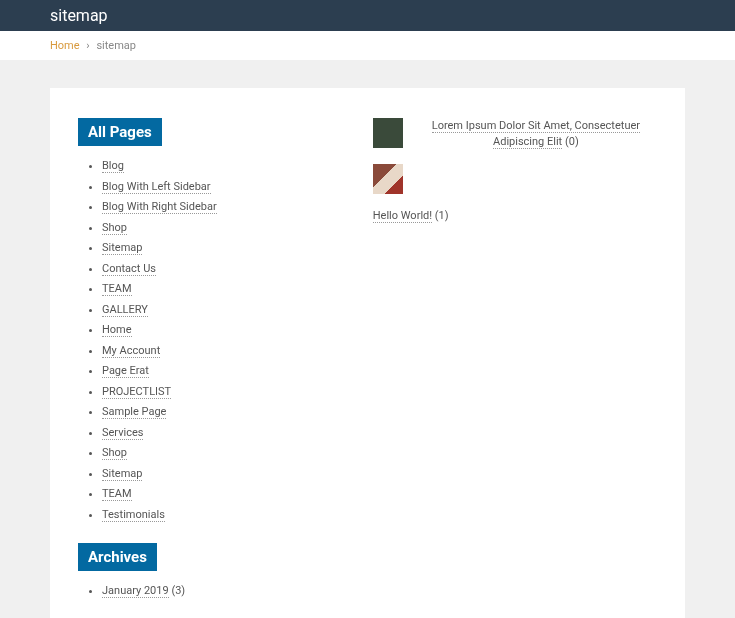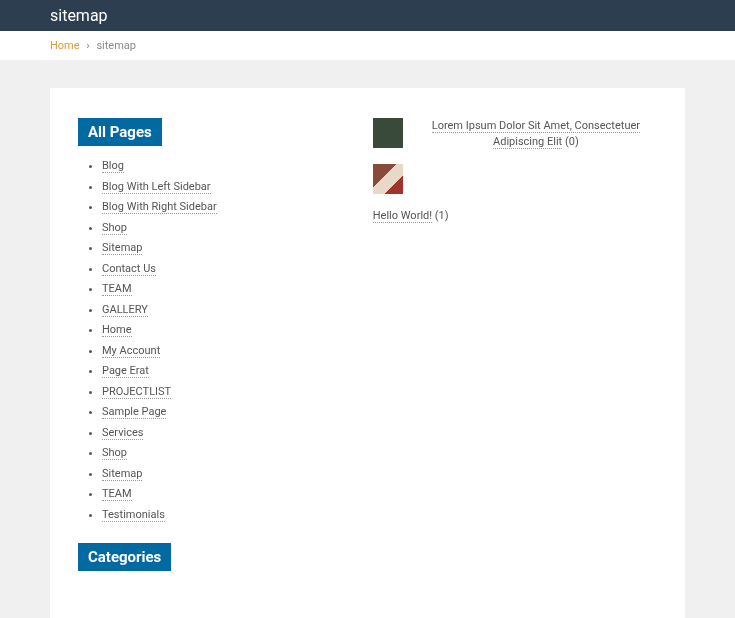--- a/index.html
+++ b/index.html
@@ -125,20 +125,26 @@
           <li><a href="#">PROJECTLIST</a></li>
           <li><a href="#">Sample Page</a></li>
           <li><a href="#">Services</a></li>
           <li><a href="#">Shop</a></li>
           <li><a href="#">Sitemap</a></li>
           <li><a href="#">TEAM</a></li>
           <li><a href="#">Testimonials</a></li>
         </ul>
     </div>
 
+    <div class="section-block">
+      <div class="section-heading">Archives</div>
+      <ul class="archive-list" id="archives-list">
+          <li><a href="#">January 2019</a><span class="count"> (3)</span></li>
+        </ul>
+    </div>
 
     <div class="section-block">
       <div class="section-heading">Categories</div>
       
     </div>
 
   </div>
 
   <div class="col-right">
     <div class="section-block">

